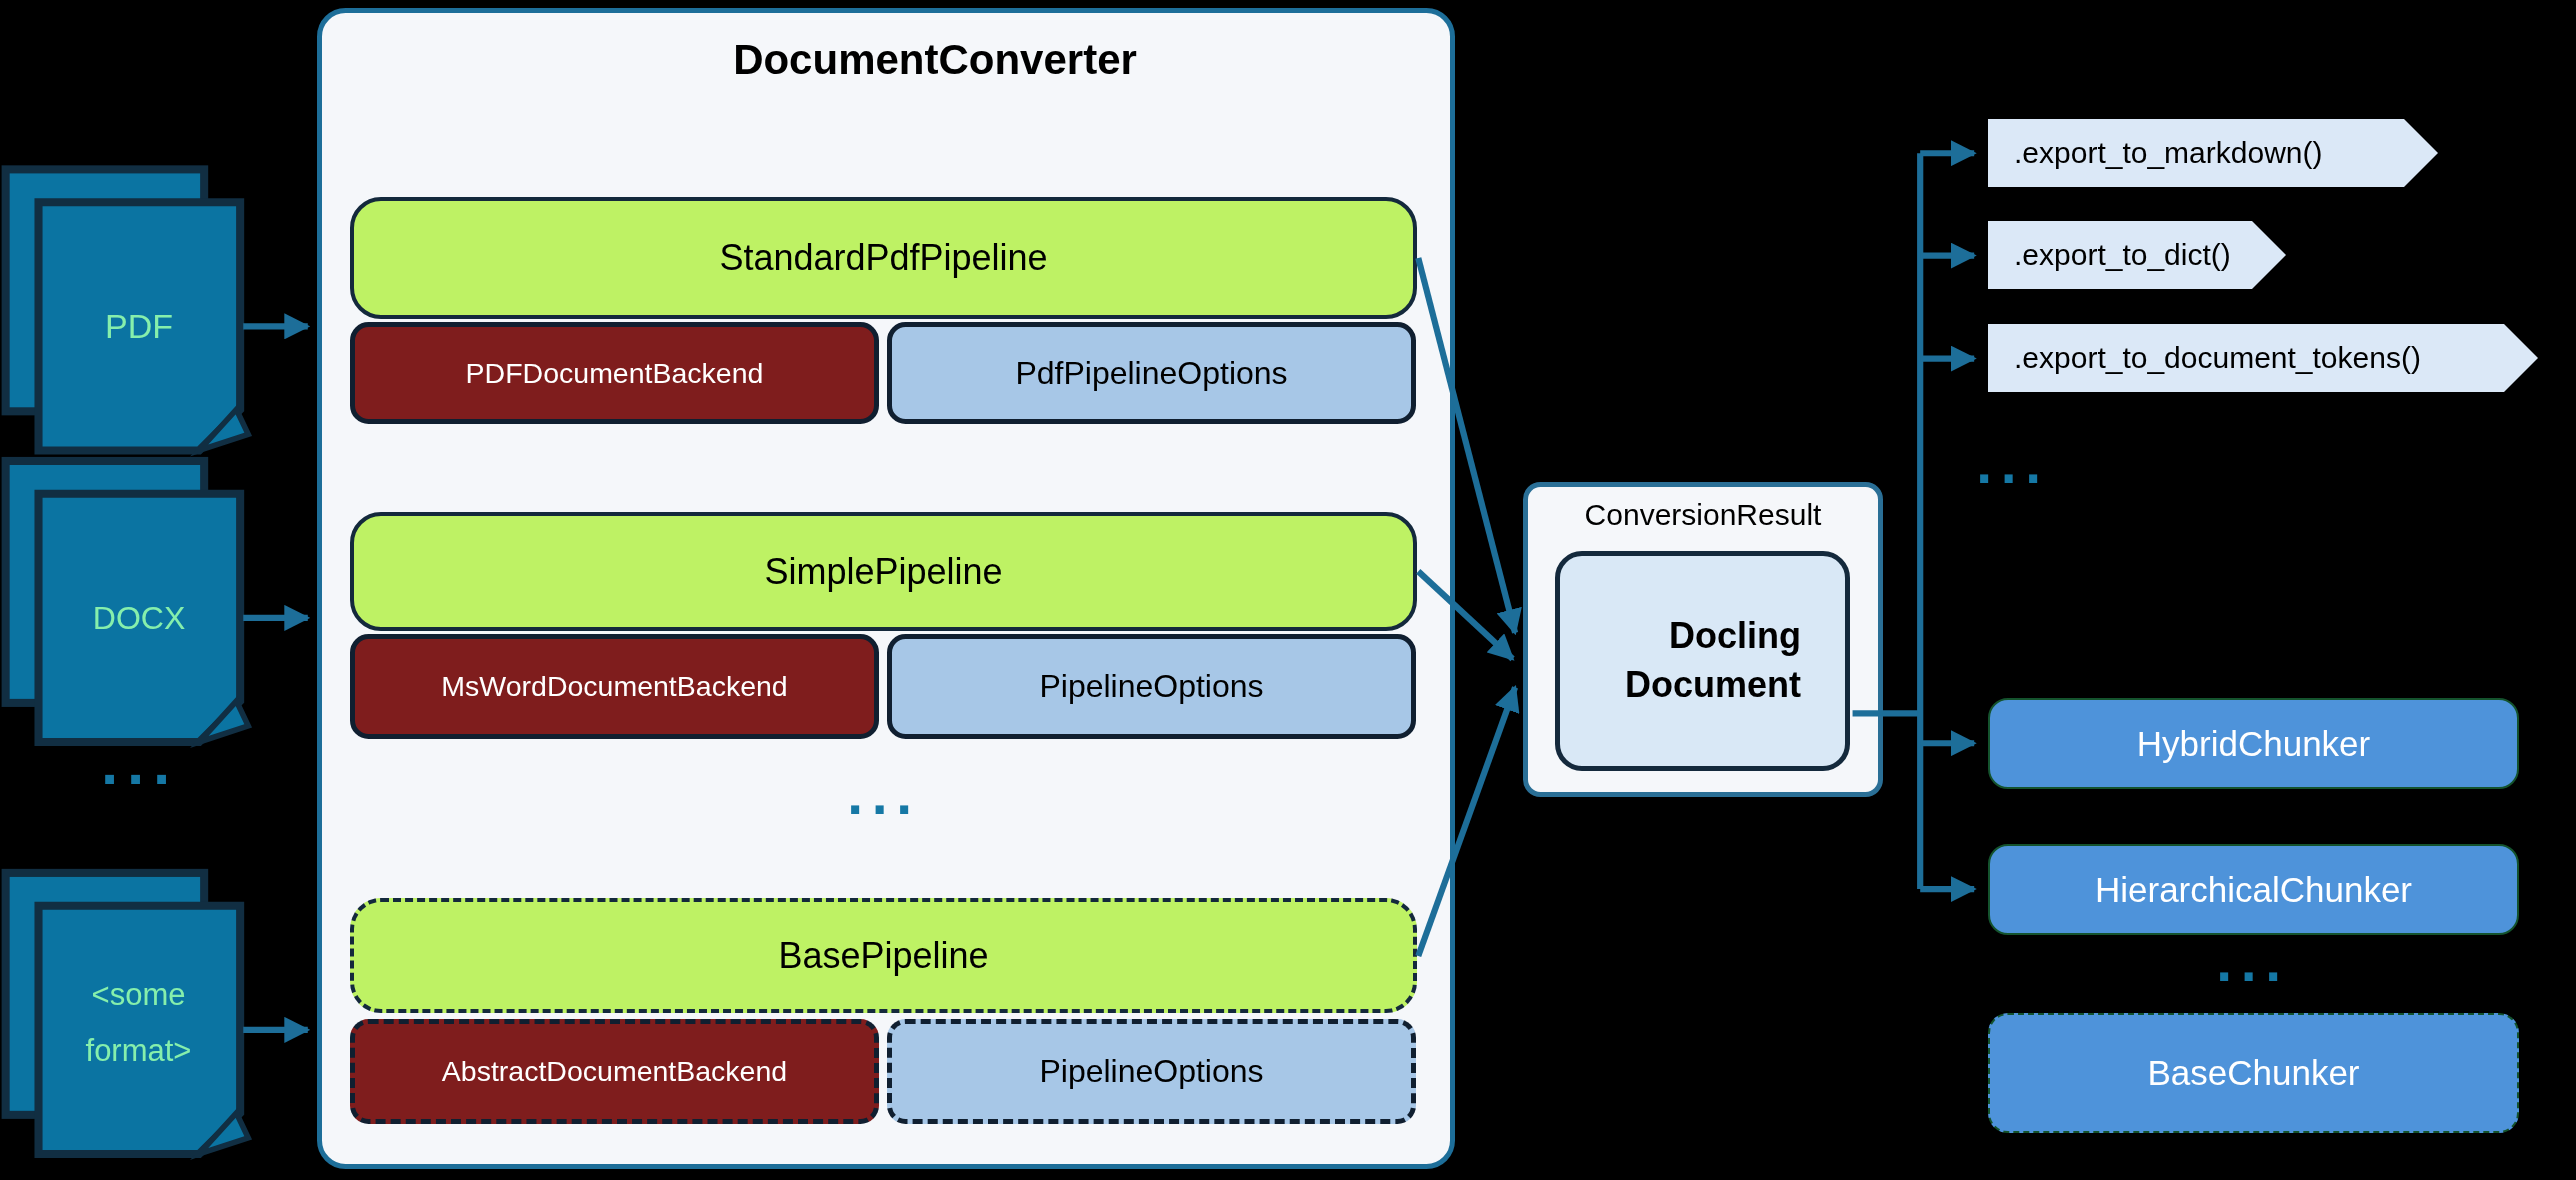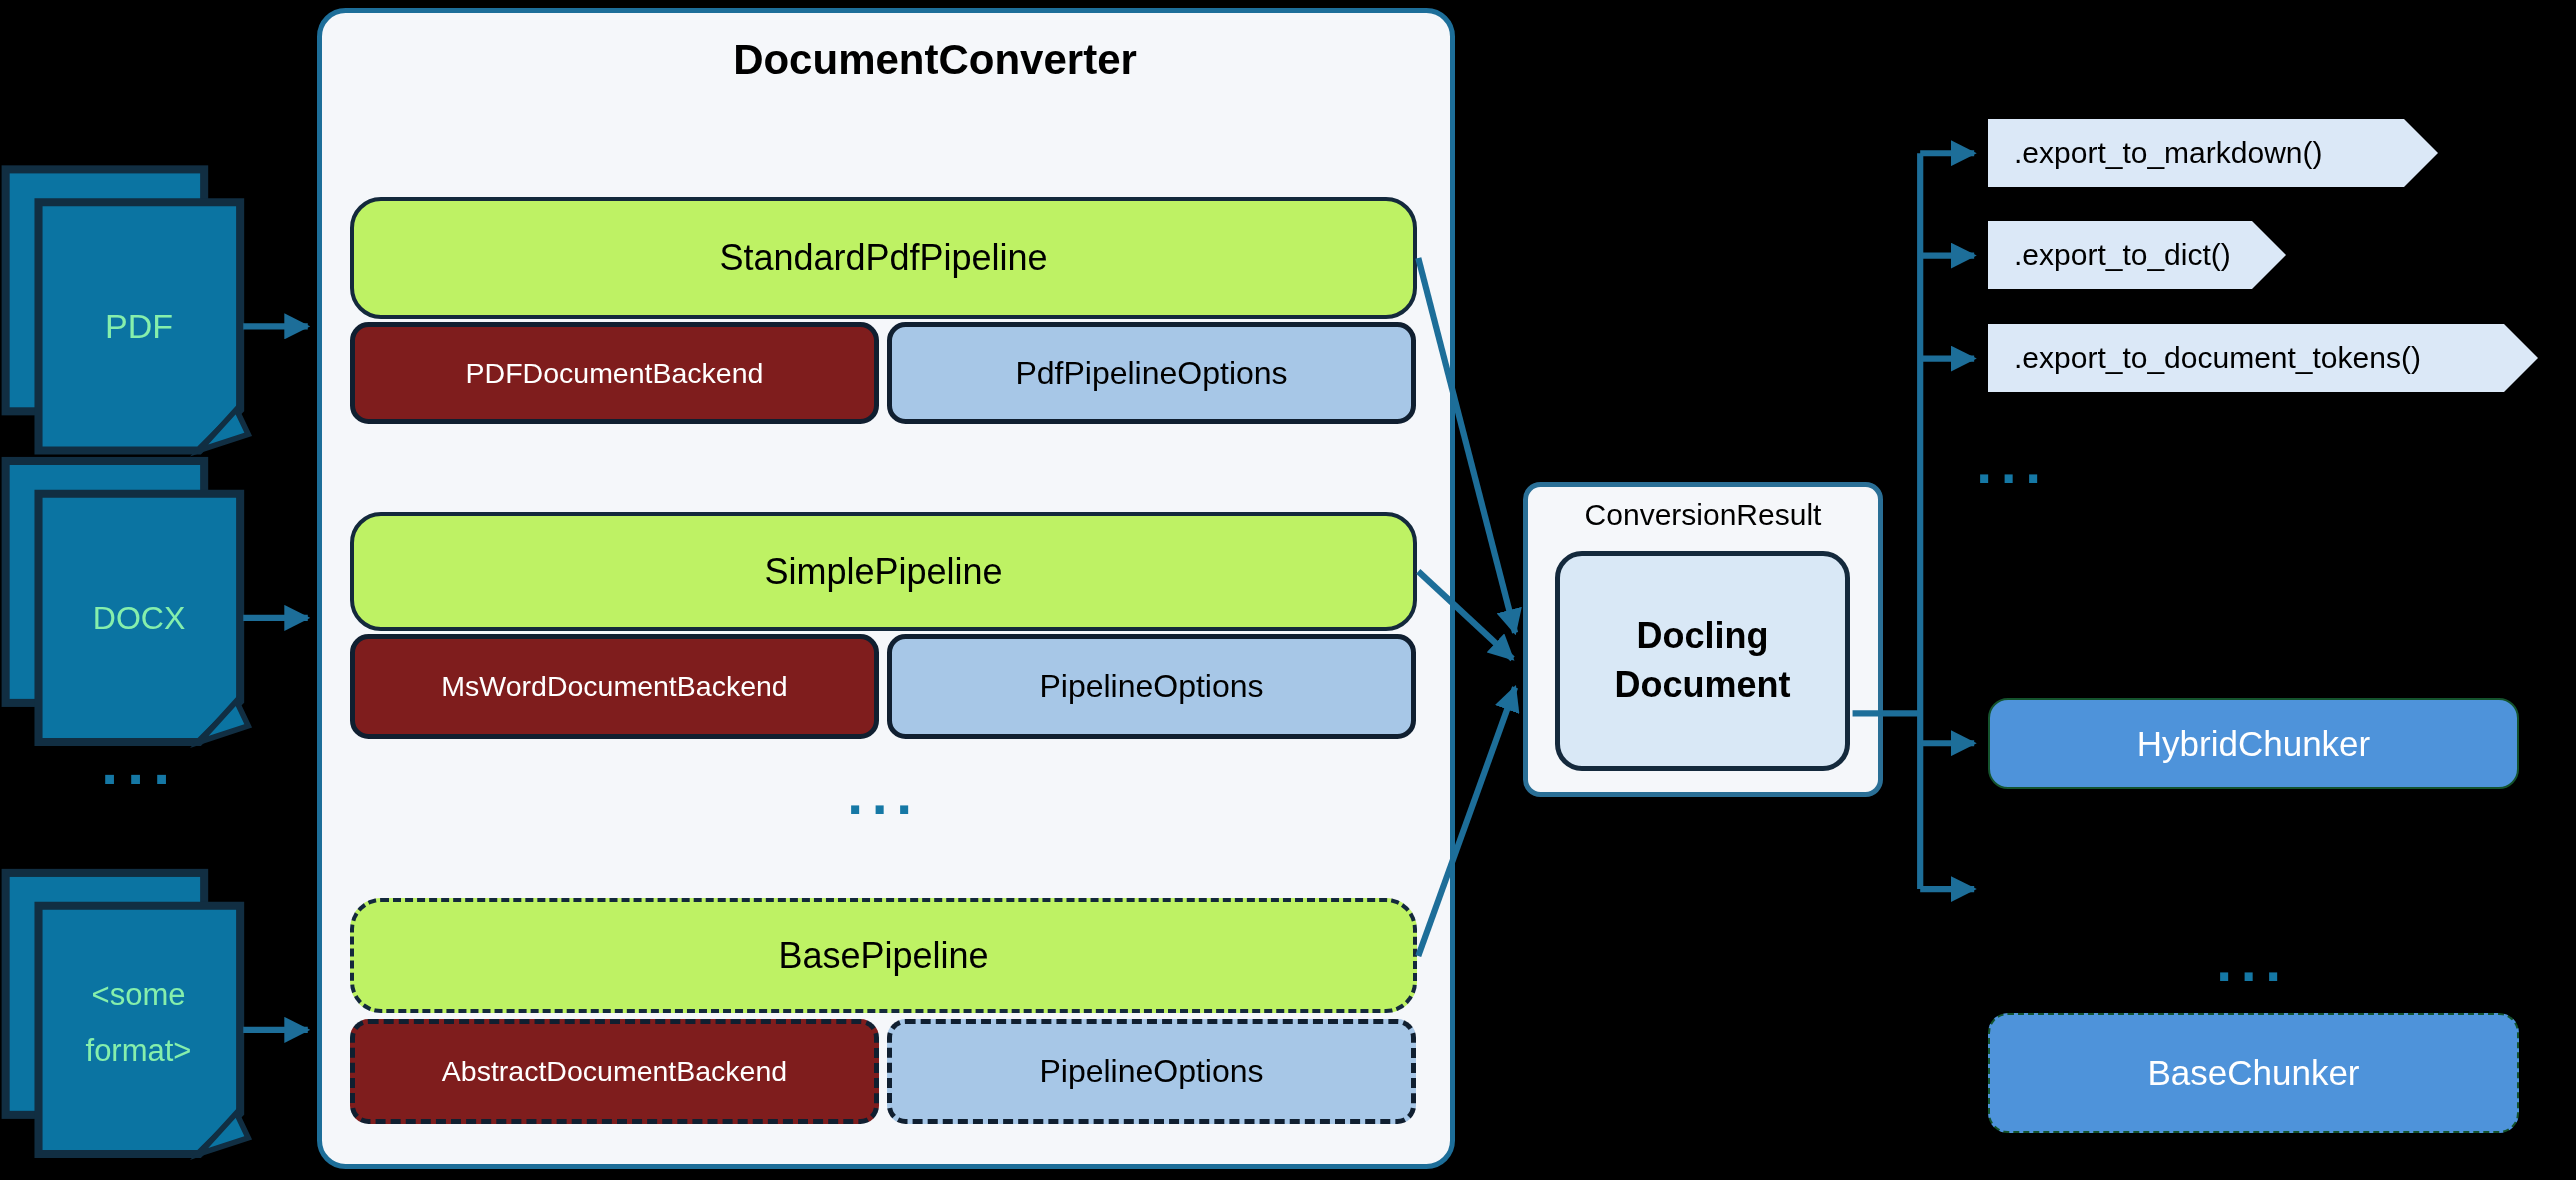--- a/index.html
+++ b/index.html
@@ -24,21 +24,21 @@
   .g-pipe{left:350px;width:1067px;}
   .g-back{left:350px;width:529px;}
   .g-opts{left:887px;width:529px;}
 
   
   .convres{left:1523px;top:482px;width:360px;height:315px;background:#f5f7fa;
            border:5.6px solid #2a6f96;border-radius:17.4px;}
   .convres-label{left:1523px;top:493px;width:360px;height:43px;font-size:30px;color:#000;}
   .docling{left:1555px;top:551px;width:295px;height:220px;background:#d9e8f6;
            border:5px solid #14293c;border-radius:27px;font-size:36px;font-weight:700;
-           color:#000;line-height:1.35;padding:0 12px;}
+           color:#000;line-height:1.35;padding:0 44px;text-align:right;}
 
   
   .chip{left:1988px;height:68px;background:#dbe8f7;color:#000;font-size:30px;
         display:flex;align-items:center;padding-left:26px;
         clip-path:polygon(0 0, calc(100% - 34px) 0, 100% 50%, calc(100% - 34px) 100%, 0 100%);}
 
   
   .chunk{left:1988px;width:531px;background:#4e93da;border:2px solid #14532d;
          border-radius:20px;color:#fff;font-size:35px;}
 
@@ -97,20 +97,21 @@
   <div class="abs convres"></div>
   <div class="abs flexc convres-label">ConversionResult</div>
   <div class="abs flexc docling">Docling Document</div>
 
   <div class="abs chip" style="top:119px;width:450px;">.export_to_markdown()</div>
   <div class="abs chip" style="top:221px;width:298px;">.export_to_dict()</div>
   <div class="abs chip" style="top:324px;width:550px;">.export_to_document_tokens()</div>
   <div class="abs dots" style="left:1920px;top:430px;font-size:57px;">...</div>
 
   <div class="abs flexc chunk" style="top:698px;height:91px;">HybridChunker</div>
+  <div class="abs flexc chunk" style="top:844px;height:91px;">HierarchicalChunker</div>
   <div class="abs dots" style="left:2160px;top:928px;font-size:57px;">...</div>
   <div class="abs flexc chunk dashed" style="top:1013px;height:120px;">BaseChunker</div>
 
   <svg class="abs" style="left:0;top:0;pointer-events:none;" width="2576" height="1180" viewBox="0 0 4152 1902">
     <defs>
       <marker id="ah" viewBox="0 0 10 10" refX="9" refY="5" markerWidth="4.2" markerHeight="4.2" orient="auto">
         <path d="M0,0 L10,5 L0,10 Z" fill="#1d6e99"></path>
       </marker>
     </defs>
     <g stroke="#1d6e99" stroke-width="10" fill="none">

